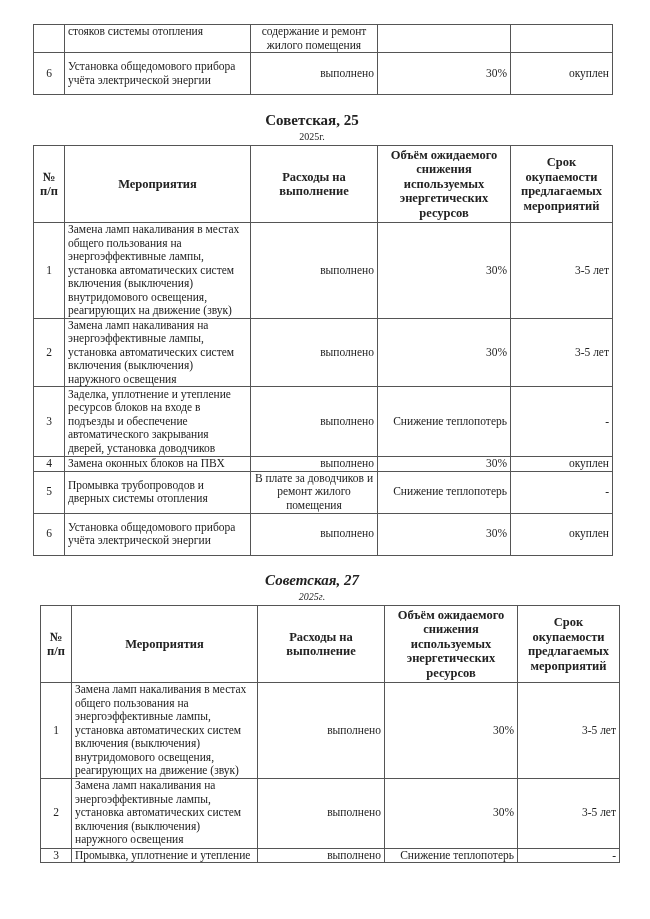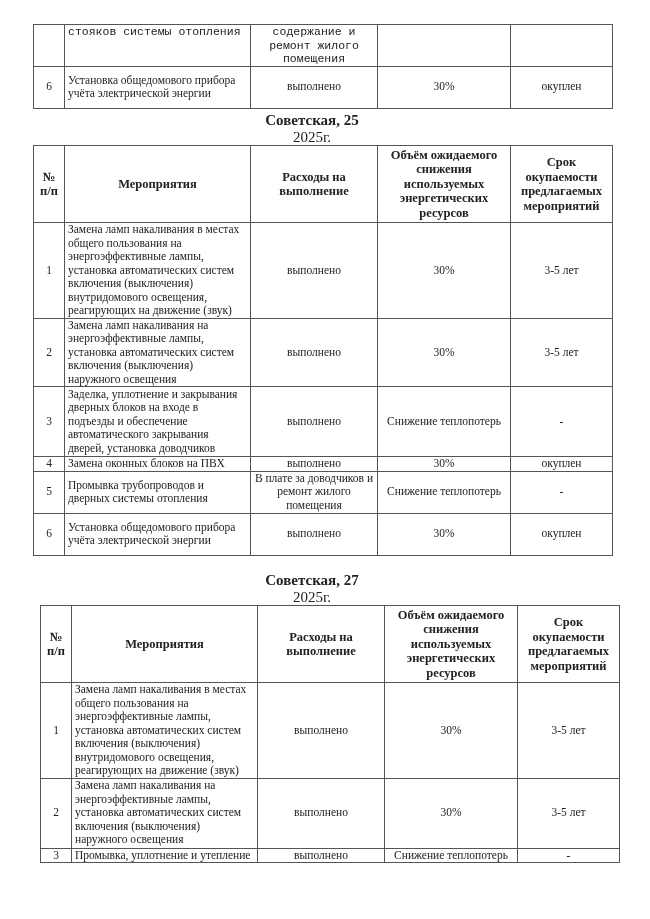--- a/index.html
+++ b/index.html
@@ -13,43 +13,43 @@
     font-size: 11.5px; line-height: 13.5px;
   }
   table.grid td, table.grid th {
     border: 1px solid #555; padding: 0 3px; vertical-align: middle;
   }
   table.grid th {
     font-weight: bold; font-size: 12.5px; line-height: 14.5px; text-align: center;
   }
   td.num { text-align: center; padding: 0; }
   td.act { text-align: left; }
-  td.c { text-align: center; }
+  td.c { text-align: right; }
   td.l { text-align: center; }
   .heading {
     position: absolute; left: 0; width: 624px; text-align: center;
   }
   .heading .addr { font-weight: bold; font-size: 15px; line-height: 17px; display: block; }
-  .heading .year { font-size: 15px; line-height: 16px; display: block; }
+  .heading .year { font-size: 10px; line-height: 16px; display: block; }
   col.c1 { width: 31px; } col.c2 { width: 186px; } col.c3 { width: 127px; }
   col.c4 { width: 133px; } col.c5 { width: 102px; }
 </style>
 </head>
 <body>
 
 <table class="grid" style="left:33px; top:24px; width:580px;">
   <colgroup>
       <col class="c1">
       <col class="c2">
       <col class="c3">
       <col class="c4">
       <col class="c5">
     </colgroup>
   <tbody>
-      <tr style="height:28px;font-family:Liberation Mono, monospace;">
+      <tr style="height:28px;">
     <td class="num"></td>
     <td class="act" style="vertical-align:top;">стояков системы отопления</td>
     <td class="l">содержание и ремонт жилого помещения</td>
     <td class="c"></td>
     <td class="c"></td>
   </tr>
   <tr style="height:42px;">
     <td class="num">6</td>
     <td class="act">Установка общедомового прибора учёта электрической энергии</td>
     <td class="c">выполнено</td>
@@ -89,21 +89,21 @@
   </tr>
   <tr style="height:68px;">
     <td class="num">2</td>
     <td class="act">Замена ламп накаливания на энергоэффективные лампы, установка автоматических систем включения (выключения) наружного освещения</td>
     <td class="c">выполнено</td>
     <td class="c">30%</td>
     <td class="c">3-5 лет</td>
   </tr>
   <tr style="height:70px;">
     <td class="num">3</td>
-    <td class="act">Заделка, уплотнение и закрывания дверных блоков на входе в подъезды и обеспечение автоматического закрывания дверей, установка доводчиков</td>
+    <td class="act">Заделка, уплотнение и утепление ресурсов блоков на входе в подъезды и обеспечение автоматического закрывания дверей, установка доводчиков</td>
     <td class="c">выполнено</td>
     <td class="c">Снижение теплопотерь</td>
     <td class="c">-</td>
   </tr>
   <tr style="height:14px;">
     <td class="num">4</td>
     <td class="act">Замена оконных блоков на ПВХ</td>
     <td class="c">выполнено</td>
     <td class="c">30%</td>
     <td class="c">окуплен</td>
@@ -118,21 +118,21 @@
   <tr style="height:42px;">
     <td class="num">6</td>
     <td class="act">Установка общедомового прибора учёта электрической энергии</td>
     <td class="c">выполнено</td>
     <td class="c">30%</td>
     <td class="c">окуплен</td>
   </tr>
 </tbody>
   </table>
 
-<div class="heading" style="top:572px;">
+<div class="heading" style="top:572px;font-style:italic;">
   <span class="addr">Советская, 27</span>
   <span class="year">2025г.</span>
 </div>
 
 <table class="grid" style="left:40px; top:605px; width:578px;">
   <colgroup>
       <col class="c1">
       <col class="c2">
       <col class="c3">
       <col class="c4">

